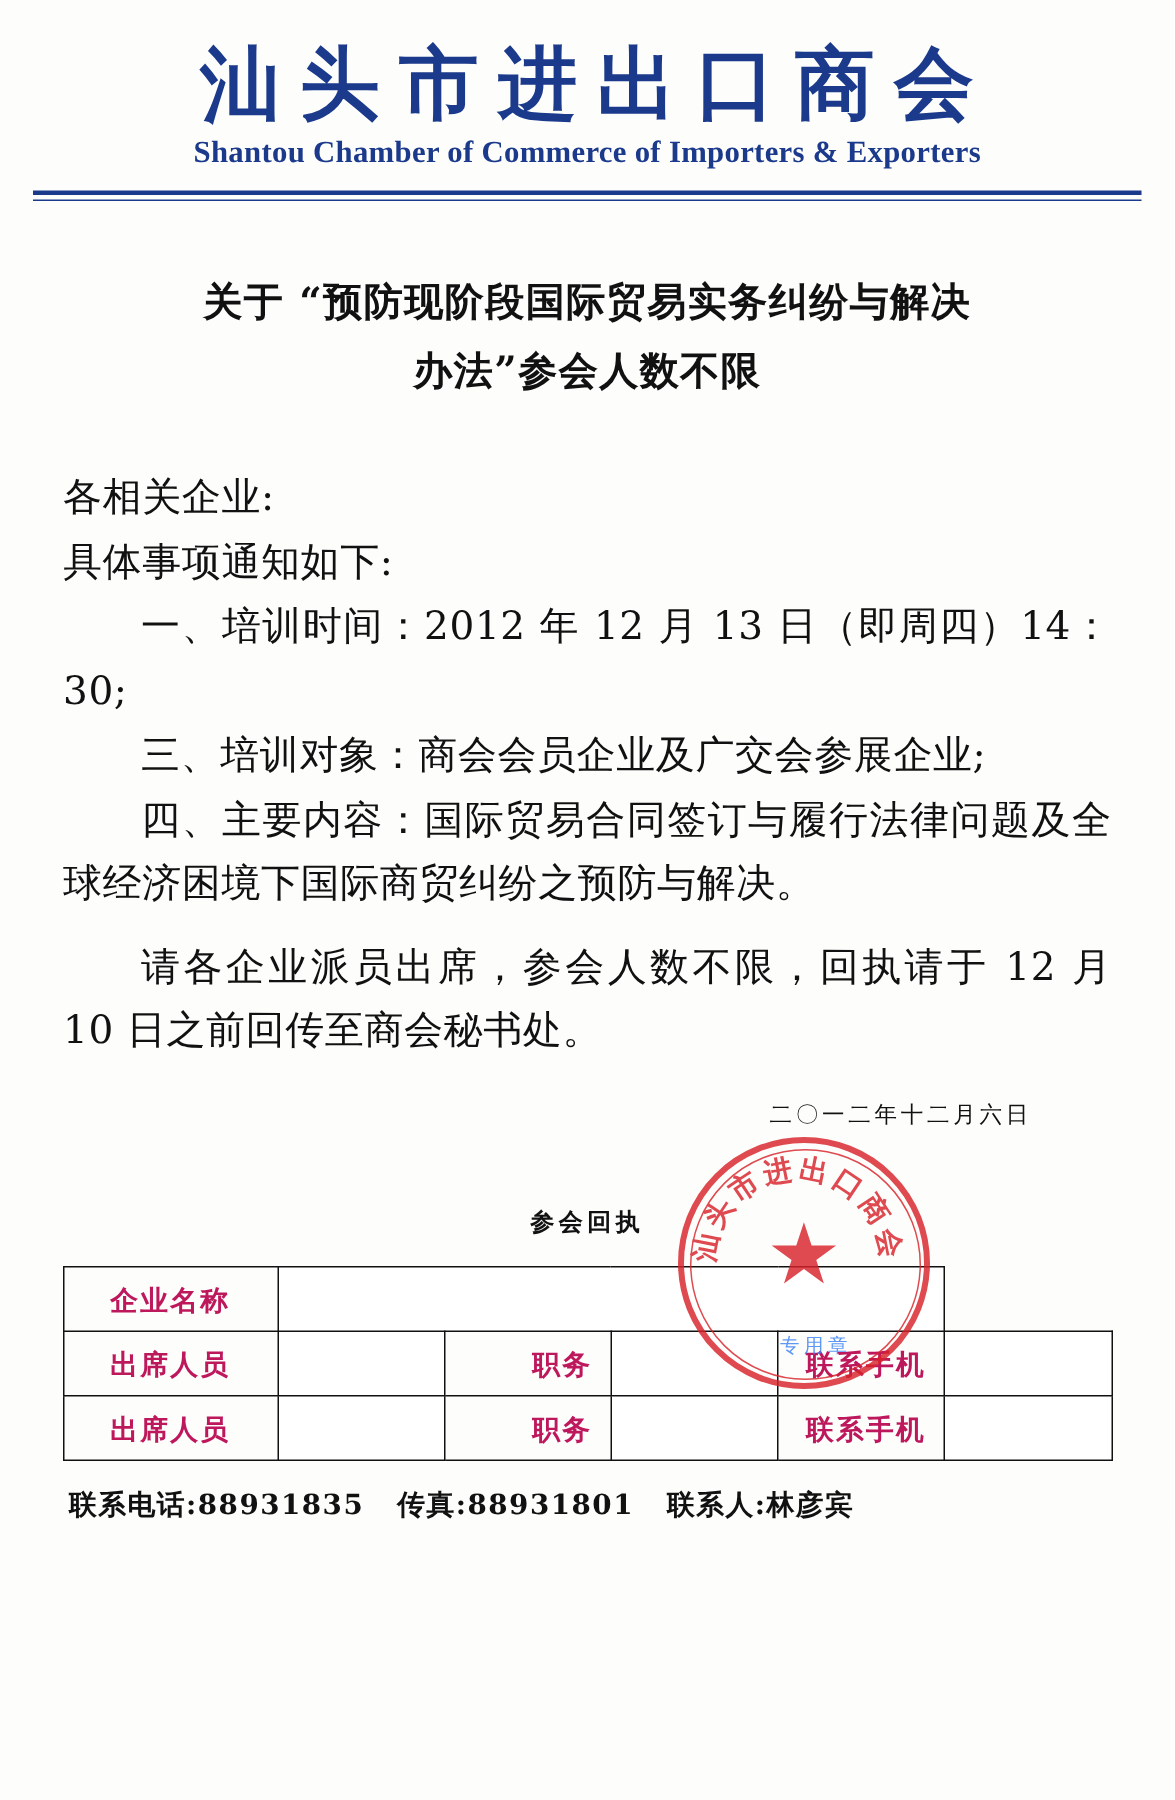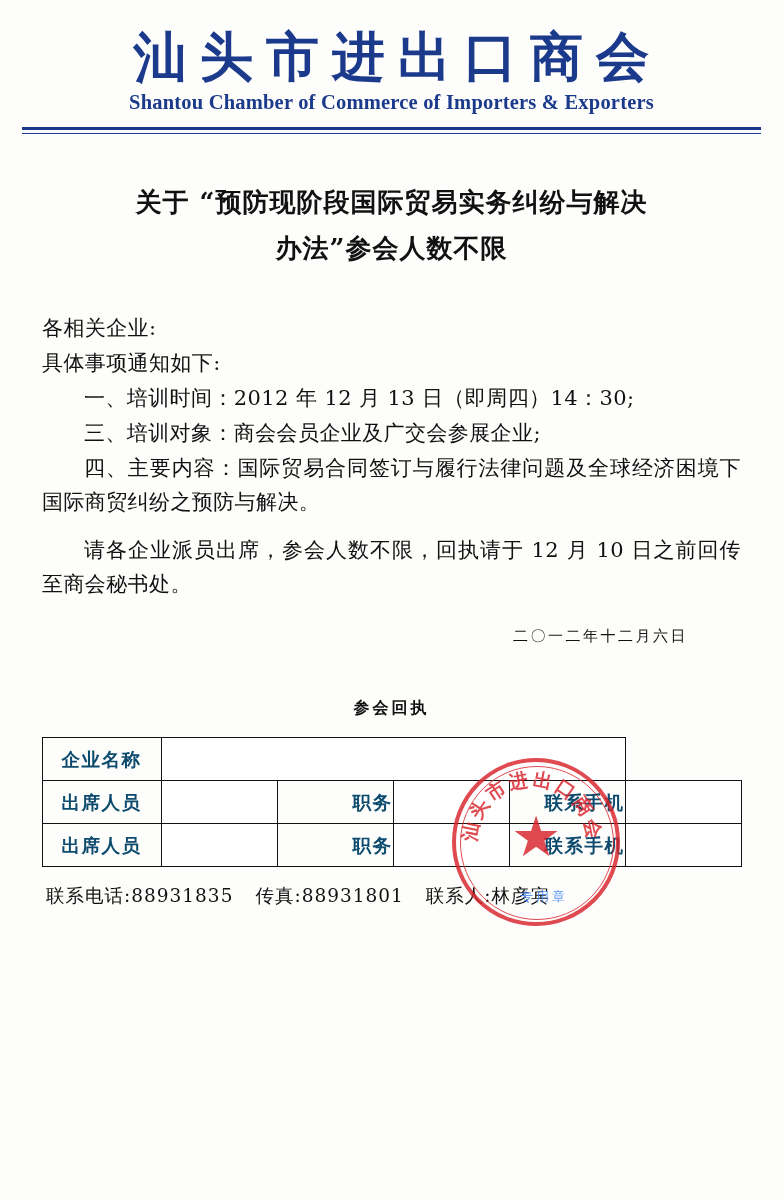--- a/index.html
+++ b/index.html
@@ -71,21 +71,21 @@
     font-size: 26px;
     line-height: 1.75;
     color: #111;
     letter-spacing: 1px;
   }
 
   
   .body-text {
     margin: 40px 42px 0 42px;
     font-family: "DejaVu Serif", "Liberation Serif", serif;
-    font-size: 21px;
+    font-size: 26px;
     line-height: 1.62;
     color: #111;
     letter-spacing: 0.4px;
     text-align: justify;
   }
   .body-text p {
     margin: 0 0 1px 0;
   }
   .indent2 { text-indent: 2em; }
 
@@ -157,32 +157,32 @@
     width: 700px;
     border-collapse: collapse;
     table-layout: fixed;
   }
   table.receipt td {
     border: 1.6px solid #111;
     height: 38px;
     font-family: "DejaVu Serif", "Liberation Serif", serif;
     font-weight: bold;
     font-size: 18.5px;
-    padding: 2px 0;
+    padding: 2px 12px;
     letter-spacing: 1.5px;
-    color: #0c4a6e;
+    color: #be185d;
   }
   td.lbl { text-align: center; width: 118px; }
   td.lbl-mid { text-align: right; width: 72px; }
   td.fill { background: #fff; }
 
   .contact-line {
     margin: 16px 0 0 46px;
     font-family: "DejaVu Serif", "Liberation Serif", serif;
-    font-weight: normal;
+    font-weight: bold;
     font-size: 18.5px;
     letter-spacing: 1px;
     color: #111;
   }
   .contact-line span.gap { display: inline-block; width: 22px; }
 </style>
 </head>
 <body>
 
 <div class="page">

